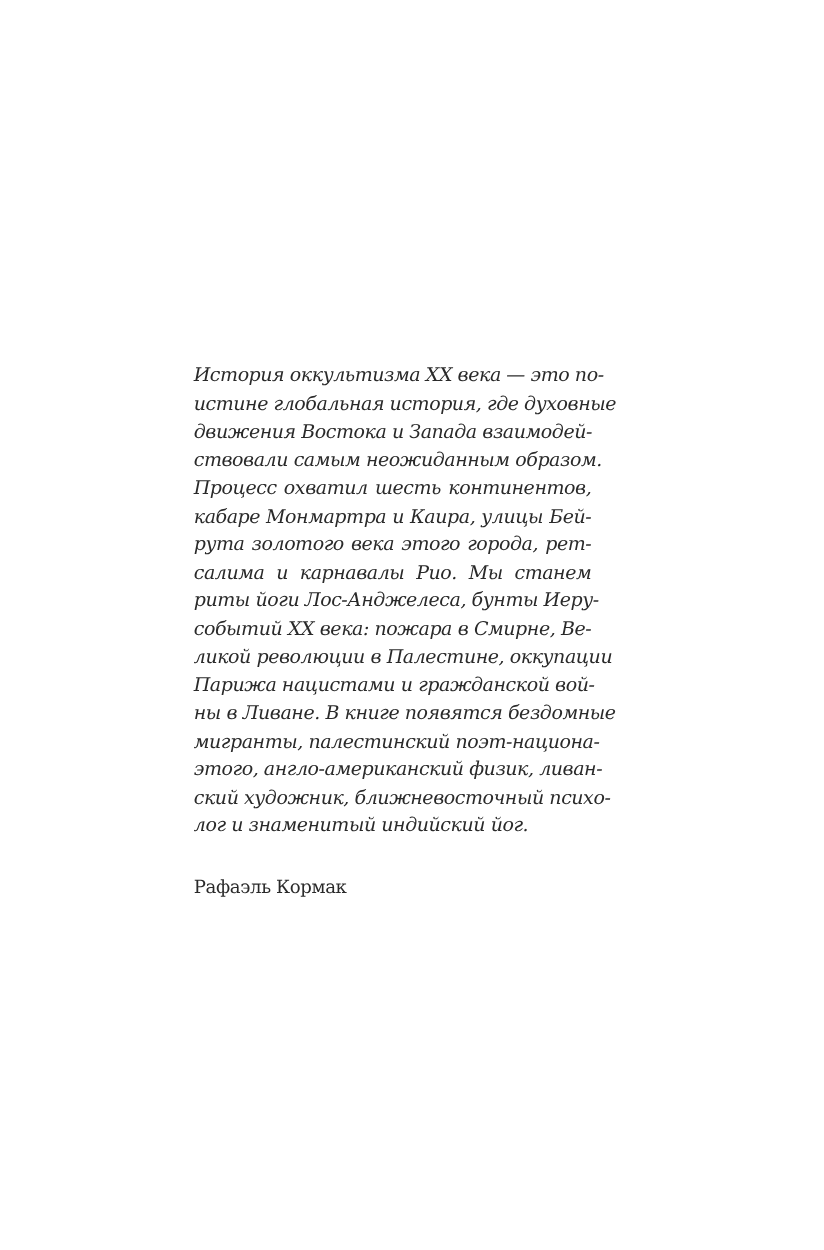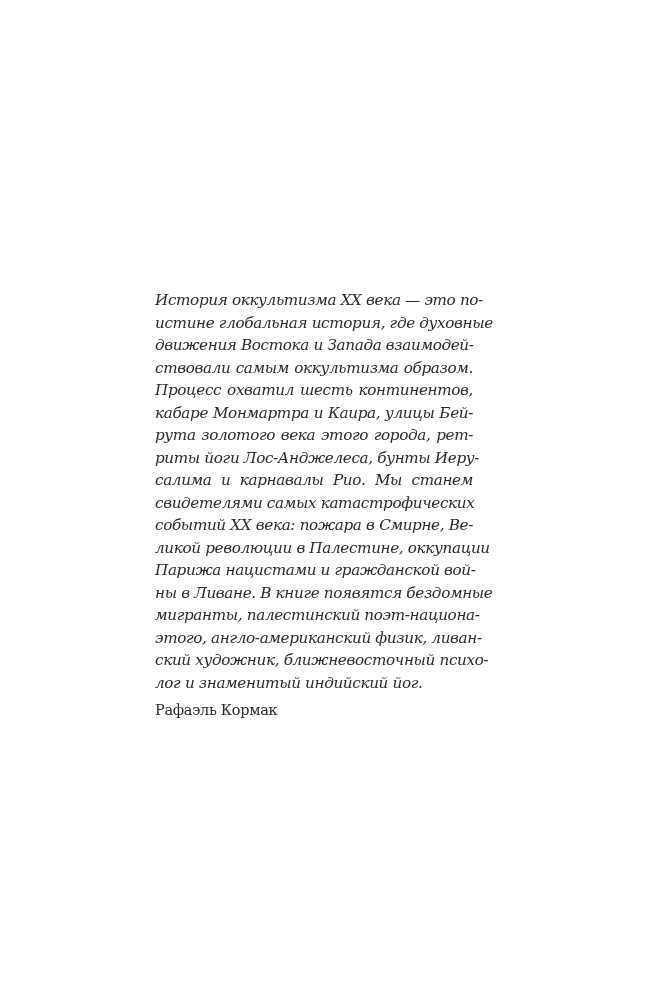--- a/index.html
+++ b/index.html
@@ -61,27 +61,26 @@
     }
   </style>
 </head>
 <body>
 
 <div class="page">
   <div class="blurb">
     <span class="line">История оккультизма XX века — это по-</span>
     <span class="line">истине глобальная история, где духовные</span>
     <span class="line">движения Востока и Запада взаимодей-</span>
-    <span class="line">ствовали самым оккультизма образом.</span>
+    <span class="line">ствовали самым неожиданным образом.</span>
     <span class="line">Процесс охватил шесть континентов,</span>
     <span class="line">кабаре Монмартра и Каира, улицы Бей-</span>
     <span class="line">рута золотого века этого города, рет-</span>
+    <span class="line">салима и карнавалы Рио. Мы станем</span>
     <span class="line">риты йоги Лос-Анджелеса, бунты Иеру-</span>
-    <span class="line">салима и карнавалы Рио. Мы станем</span>
-    <span class="line">свидетелями самых катастрофических</span>
     <span class="line">событий XX века: пожара в Смирне, Ве-</span>
     <span class="line">ликой революции в Палестине, оккупации</span>
     <span class="line">Парижа нацистами и гражданской вой-</span>
     <span class="line">ны в Ливане. В книге появятся бездомные</span>
     <span class="line">мигранты, палестинский поэт-национа-</span>
     <span class="line">этого, англо-американский физик, ливан-</span>
     <span class="line">ский художник, ближневосточный психо-</span>
     <span class="line last">лог и знаменитый индийский йог.</span>
   </div>
   <div class="signature">Рафаэль Кормак</div>

